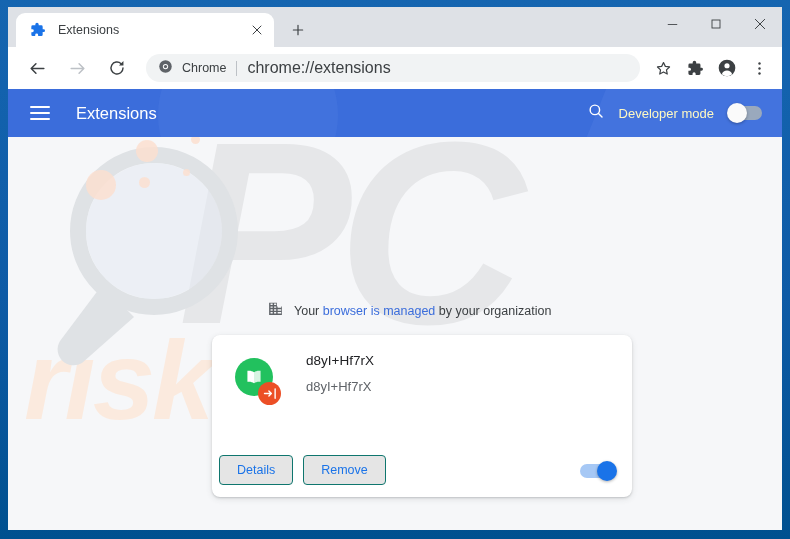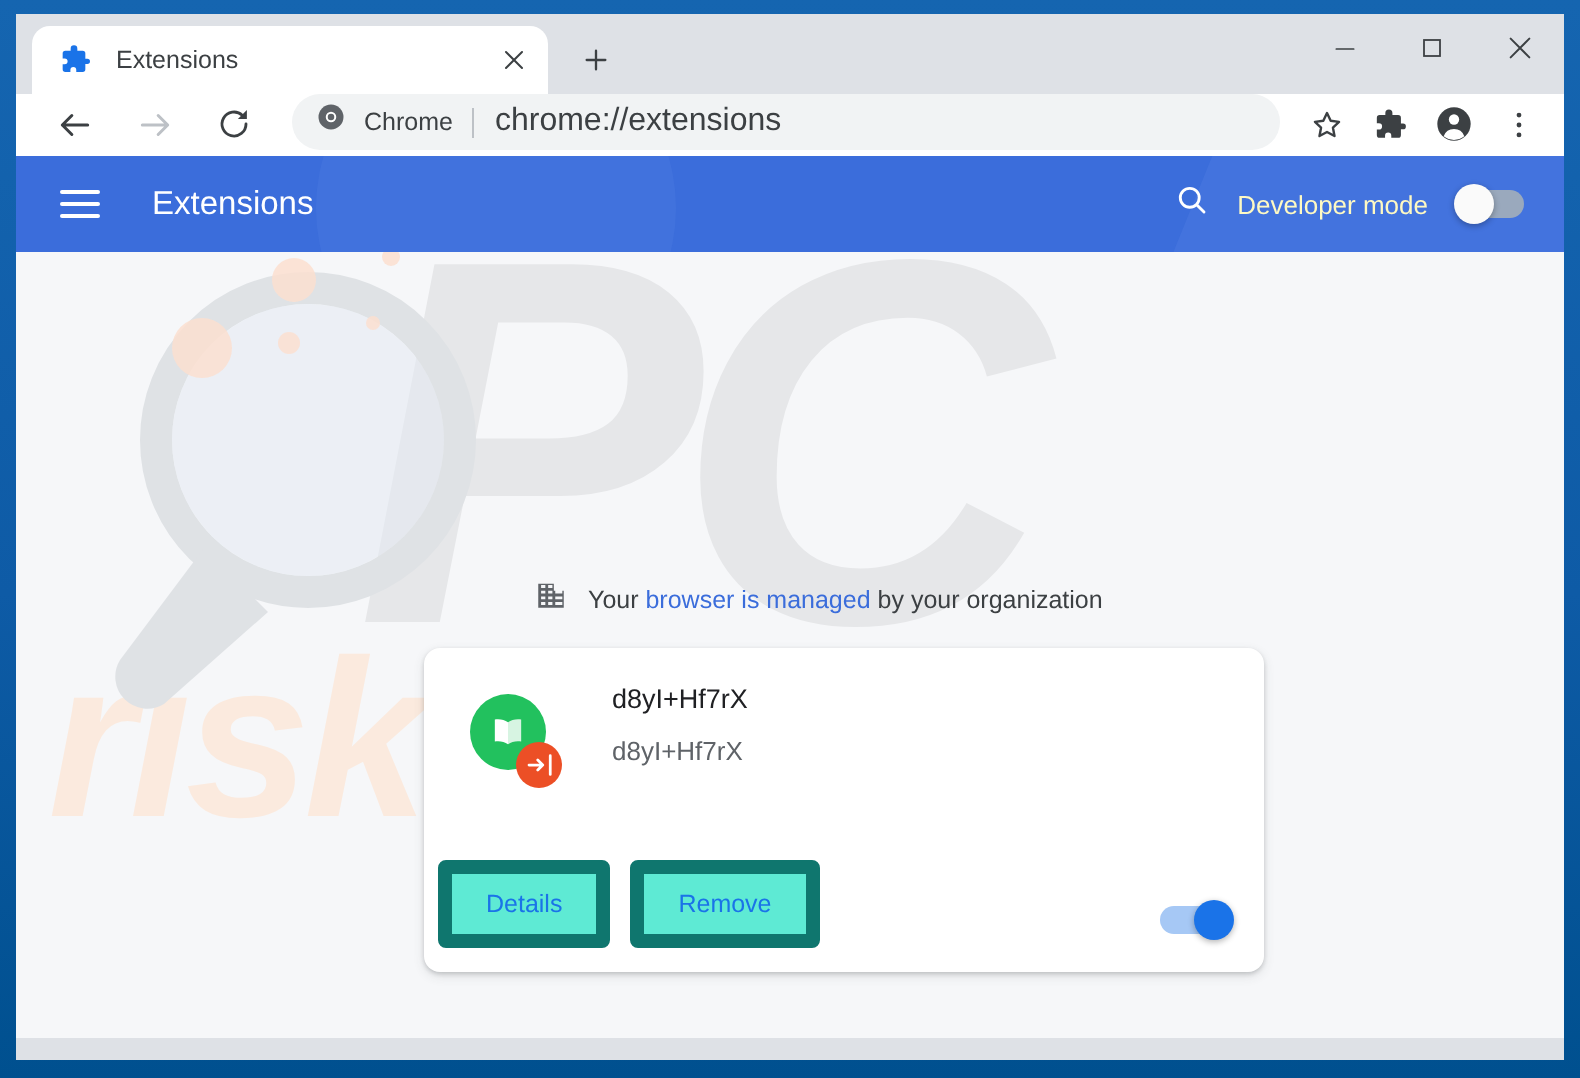--- a/index.html
+++ b/index.html
@@ -83,23 +83,24 @@
     display: flex;
     align-items: center;
   }
   .wc-btn {
     width: 44px; height: 34px;
     display: flex; align-items: center; justify-content: center;
   }
 
   
   #toolbar {
-    height: 31px;
+    height: 42px;
     background: #ffffff;
     display: flex;
+    align-items: center;
     padding: 0 8px 0 14px;
   }
   .nav-btn {
     width: 30px; height: 30px;
     flex: 0 0 30px;
     display: flex; align-items: center; justify-content: center;
     margin-right: 10px;
   }
 
   #omnibox {
@@ -308,25 +309,25 @@
     font-size: 13px;
     color: #5f6368;
   }
   #ext-card-actions {
     position: absolute;
     left: 7px; bottom: 12px;
     display: flex;
     gap: 10px;
   }
   .ext-btn {
-    height: 44px;
+    height: 30px;
     padding: 0 17px;
-    border: 7px solid #0f766e;
+    border: 1px solid #0f766e;
     border-radius: 4px;
-    background: #5eead4;
+    background: #e5e5e5;
     color: #1a73e8;
     font-size: 12.5px;
     font-family: "Liberation Sans", sans-serif;
     cursor: pointer;
     display: flex; align-items: center;
   }
   #ext-enable-toggle {
     position: absolute;
     right: 18px; bottom: 19px;
     width: 34px; height: 14px;

